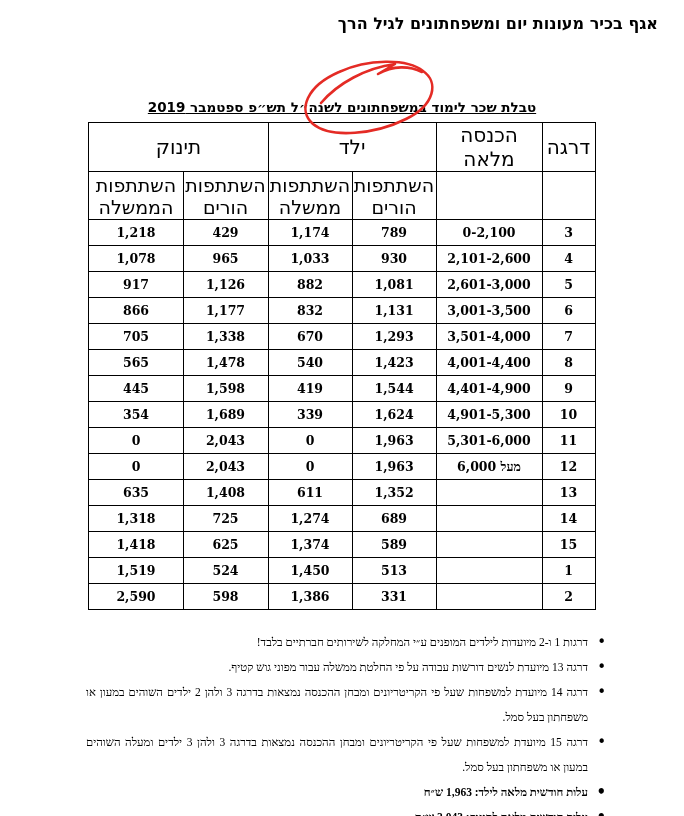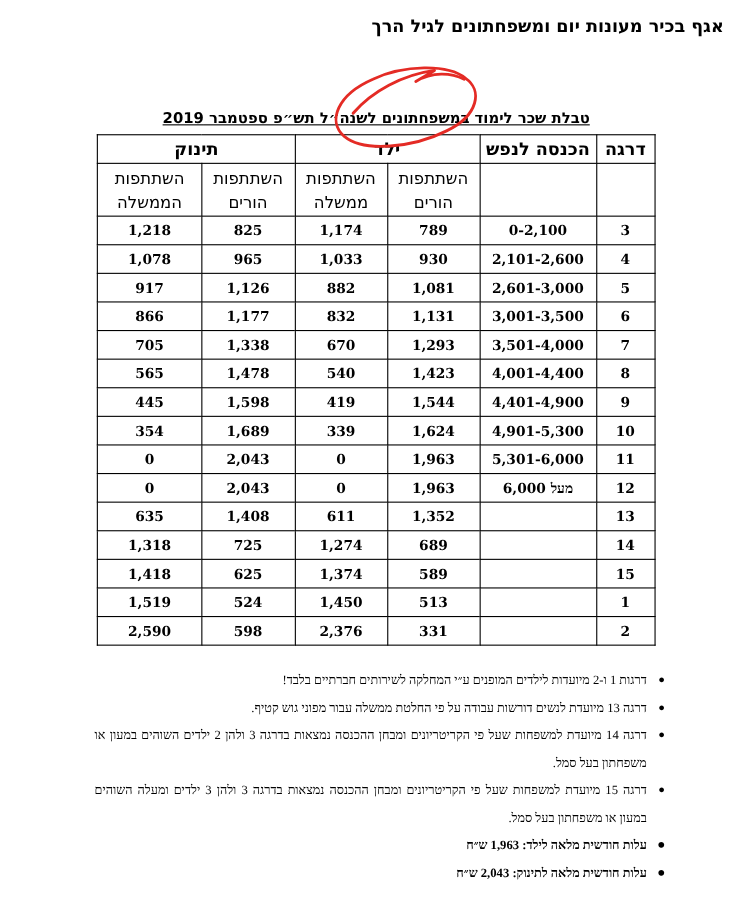--- a/index.html
+++ b/index.html
@@ -27,23 +27,23 @@
   .ann-path { fill:none; stroke-width:2.6; stroke-linecap:round; stroke-linejoin:round; }
 
   .fee-table {
     border-collapse:collapse; table-layout:fixed;
     width:506px; margin:7px auto 0 auto;
   }
   .fee-table th, .fee-table td {
     border:1.5px solid #000; padding:0;
     text-align:center; vertical-align:middle;
   }
-  .fee-table thead tr.grouphead th { height:25px; font-weight:bold; font-size:16px; }
+  .fee-table thead tr.grouphead th { height:25px; font-weight:normal; font-size:20px; }
   .fee-table thead tr.subhead th {
-    height:47px; font-weight:normal; font-size:15px;
+    height:47px; font-weight:normal; font-size:19px;
     white-space:pre-line; line-height:22px;
   }
   .fee-table tbody td {
     height:25px; font-size:12.5px; font-weight:bold;
     font-family:"DejaVu Serif", serif;
   }
 
   .notes {
     list-style:none; margin:20px 78px 0 86px; padding:0;
   }
@@ -75,21 +75,21 @@
       <col style="width:53px">
         <col style="width:106px">
         <col style="width:84px">
       <col style="width:84px">
         <col style="width:85px">
         <col style="width:94px">
     </colgroup>
     <thead>
       <tr class="grouphead">
         <th>דרגה</th>
-        <th>הכנסה לנפש</th>
+        <th>הכנסה מלאה</th>
         <th colspan="2">ילד</th>
         <th colspan="2">תינוק</th>
       </tr>
       <tr class="subhead">
         <th></th>
         <th></th>
         <th>השתתפות
 הורים</th>
         <th>השתתפות
 ממשלה</th>
@@ -98,21 +98,21 @@
         <th>השתתפות
 הממשלה</th>
       </tr>
     </thead>
     <tbody>
         <tr>
           <td>3</td>
           <td>0-2,100</td>
           <td>789</td>
           <td>1,174</td>
-          <td>825</td>
+          <td>429</td>
           <td>1,218</td>
         </tr>
         <tr>
           <td>4</td>
           <td>2,101-2,600</td>
           <td>930</td>
           <td>1,033</td>
           <td>965</td>
           <td>1,078</td>
         </tr>
@@ -209,21 +209,21 @@
           <td></td>
           <td>513</td>
           <td>1,450</td>
           <td>524</td>
           <td>1,519</td>
         </tr>
         <tr>
           <td>2</td>
           <td></td>
           <td>331</td>
-          <td>2,376</td>
+          <td>1,386</td>
           <td>598</td>
           <td>2,590</td>
         </tr>
       </tbody>
   </table>
 
   <ul class="notes">
       <li>
         <span class="marker">•</span>
         <span class="note-text">דרגות 1 ו-2 מיועדות לילדים המופנים ע״י המחלקה לשירותים חברתיים בלבד!</span>

